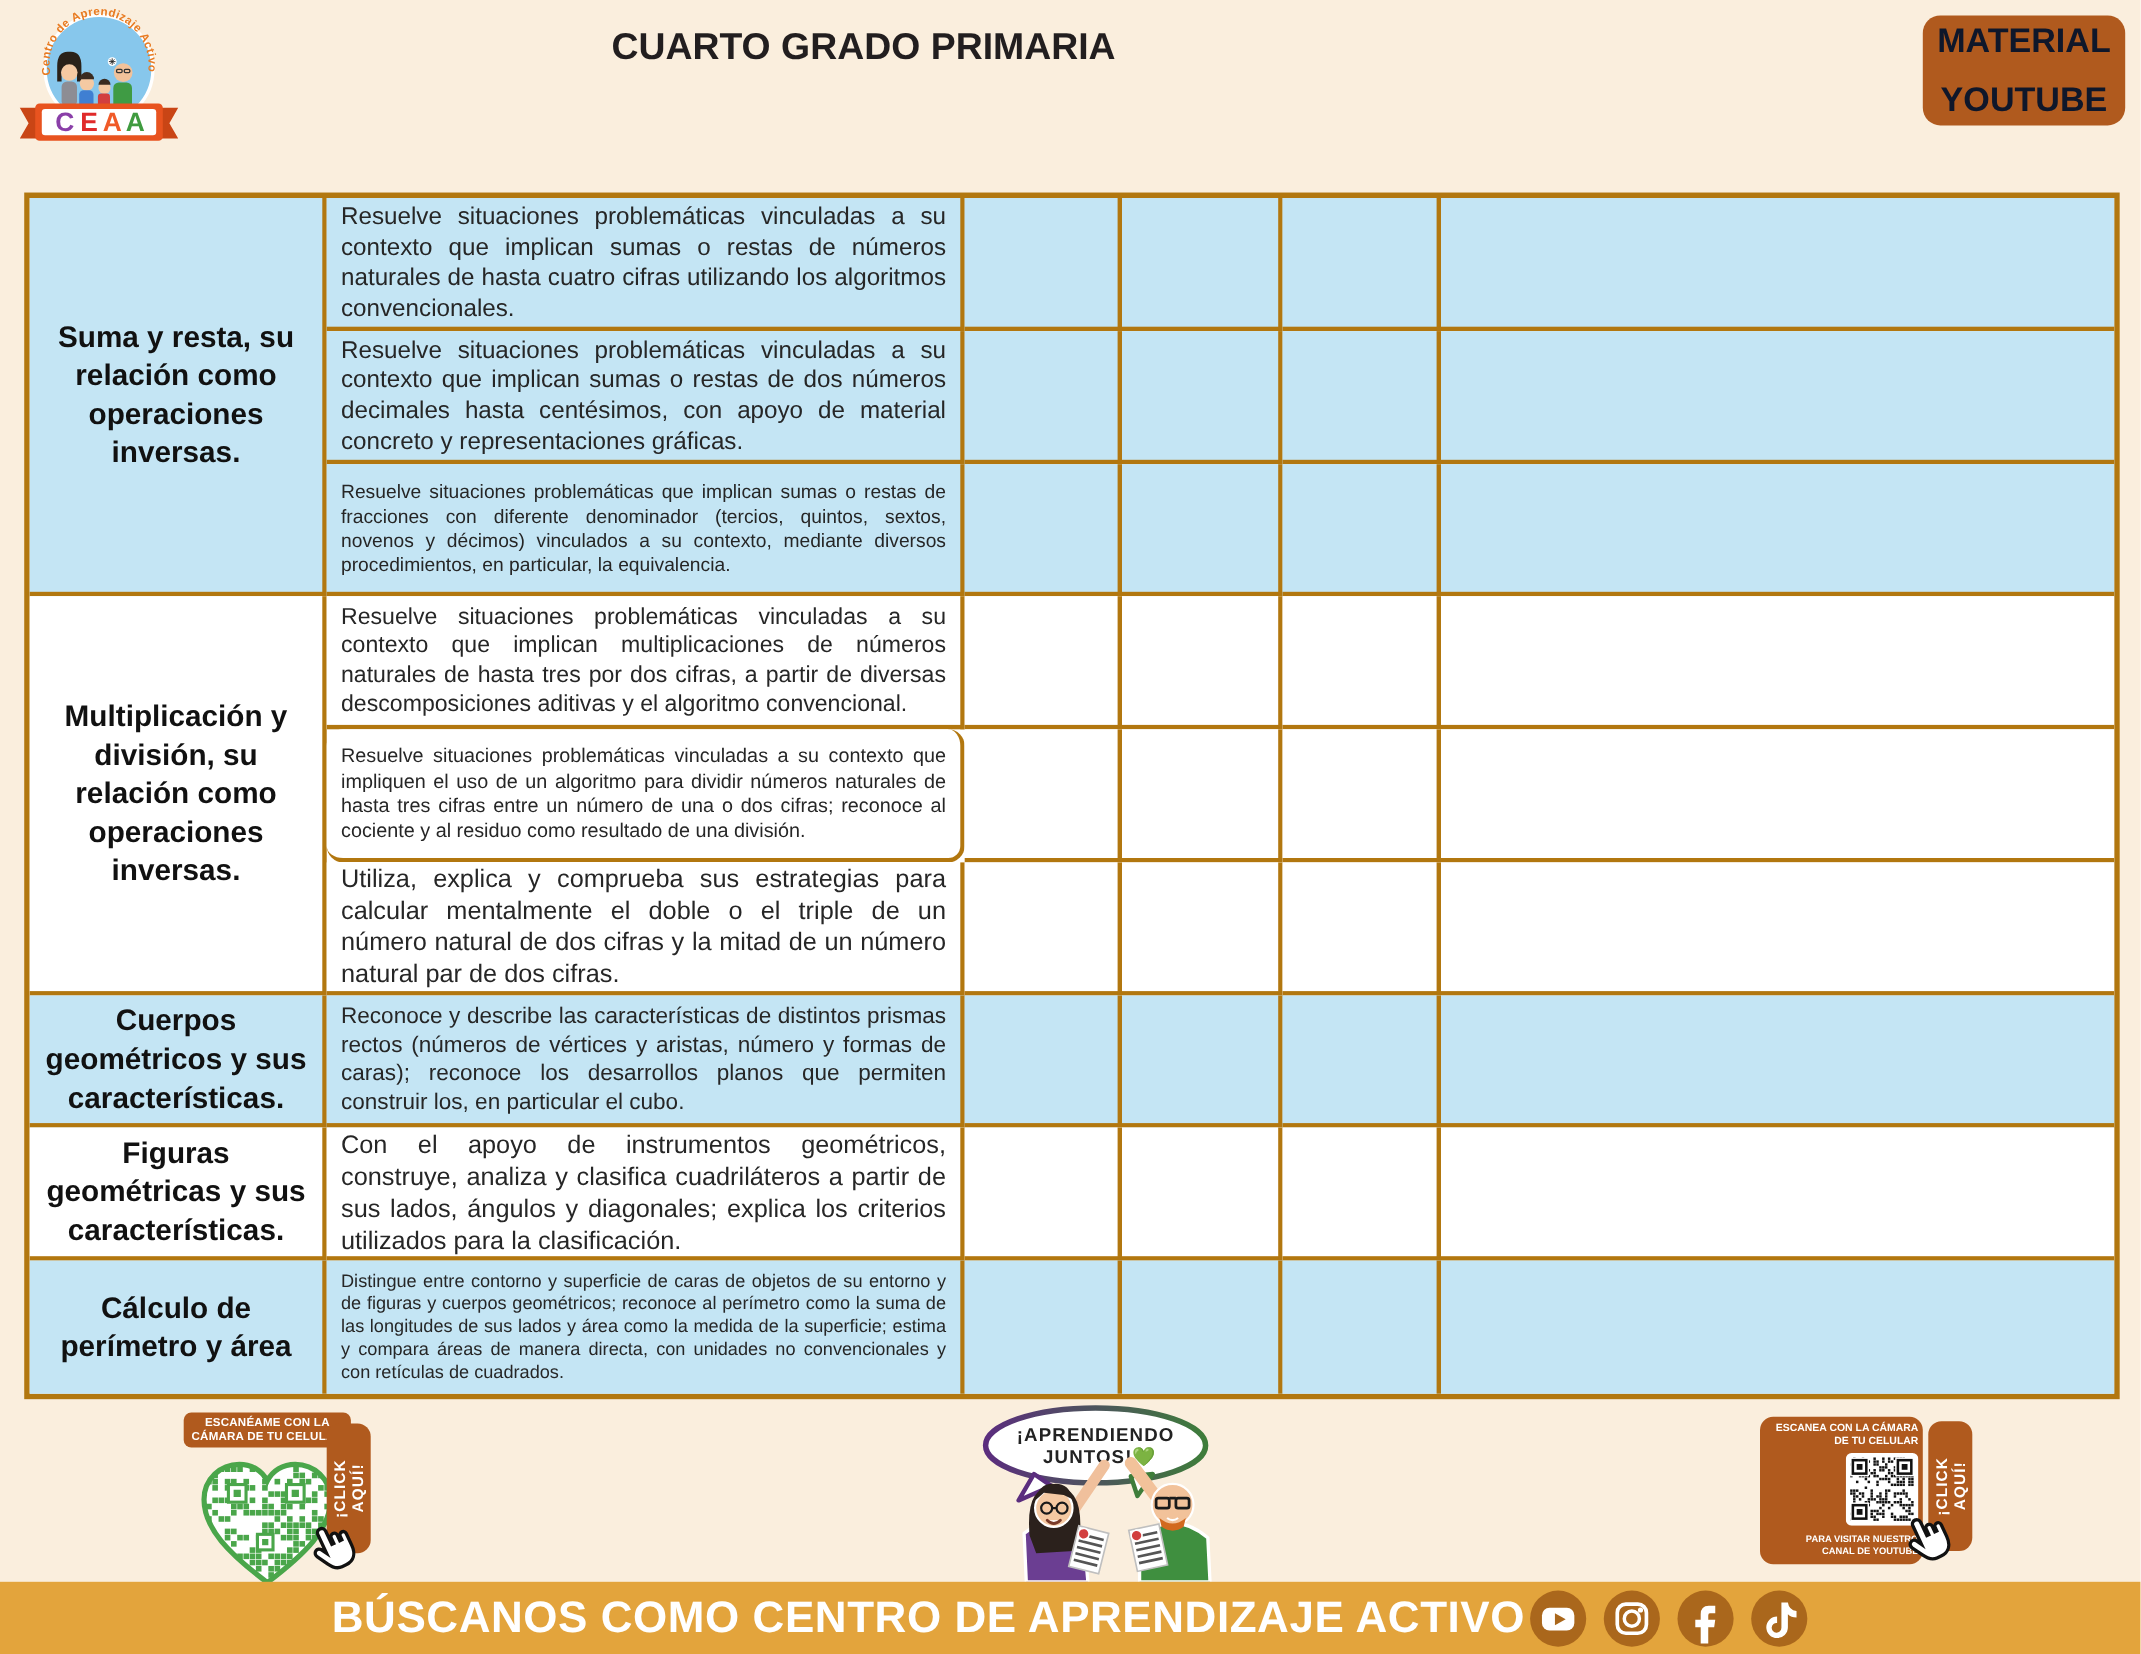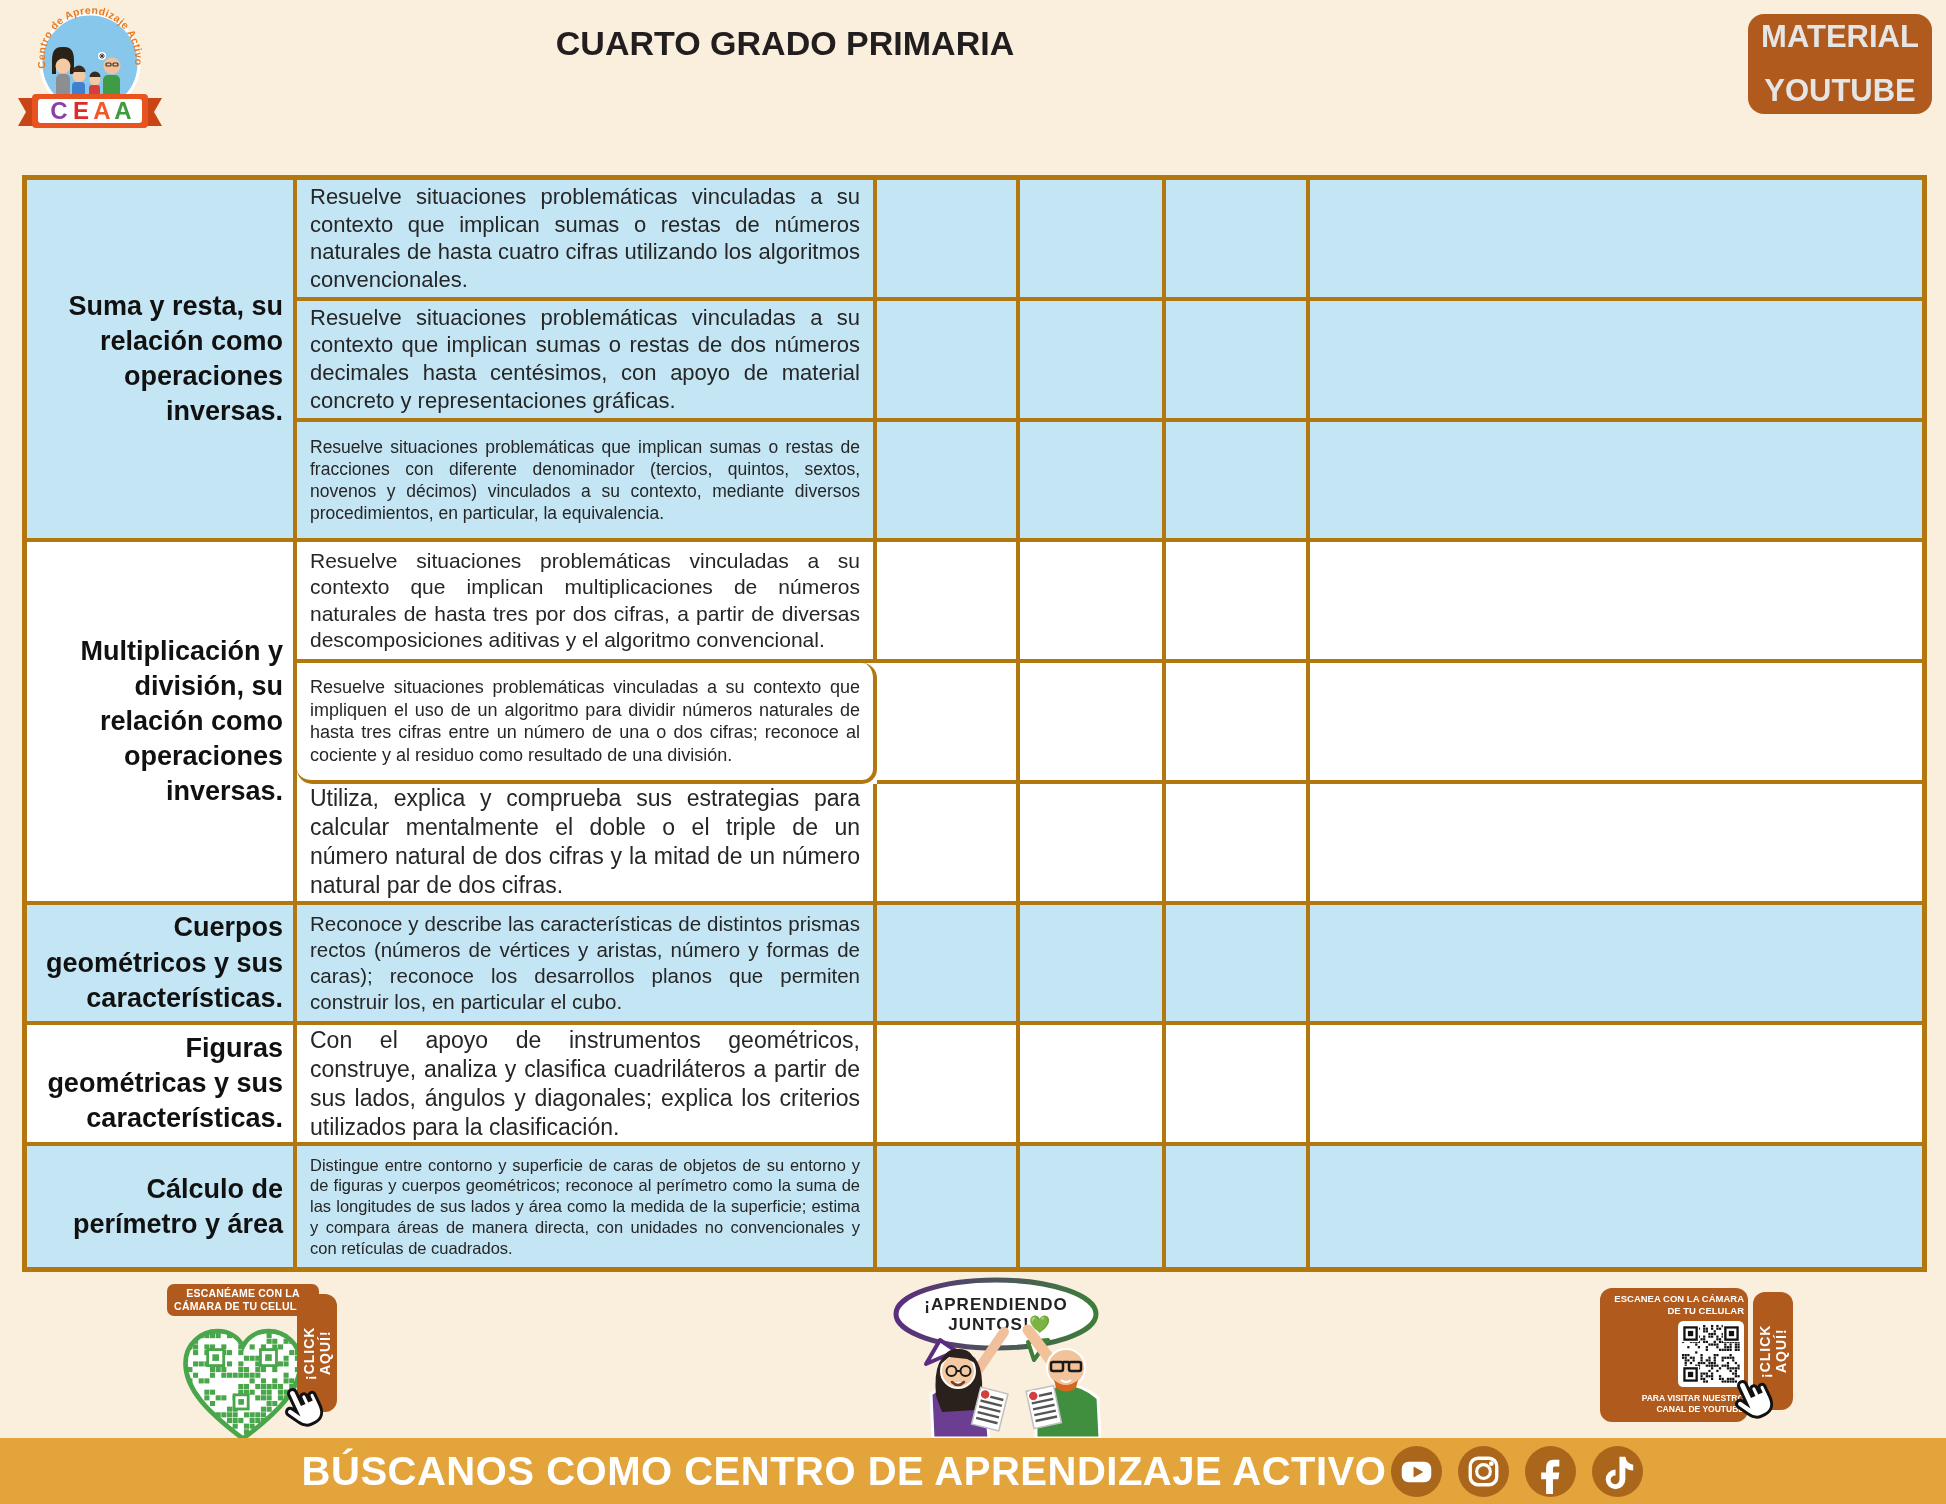--- a/index.html
+++ b/index.html
@@ -21,39 +21,39 @@
     overflow:hidden;
     color:var(--ink);
   }
   
   .logo{position:absolute;left:14px;top:8px;width:152px;height:126px;}
   .header-text{position:absolute;left:250px;top:22px;width:1070px;text-align:center;}
   .title-line{font-size:34px;font-weight:bold;color:var(--ink);letter-spacing:0px;line-height:1.25;}
   .subtitle{font-size:31px;font-weight:bold;color:var(--orange);margin-top:6px;letter-spacing:0px;}
   .material-badge{
     position:absolute;left:1748px;top:14px;width:184px;height:100px;
-    background:var(--rust);border-radius:16px;color:#e5e5e5;font-weight:bold;
+    background:var(--rust);border-radius:16px;color:#0f172a;font-weight:bold;
     font-size:31px;text-align:center;display:flex;flex-direction:column;justify-content:center;line-height:1.35;gap:12px;
   }
   
   .dose-table{
     position:absolute;left:22px;top:175px;width:1905px;height:1097px;
     display:grid;
     grid-template-columns:270px 580px 143px 146px 144px auto;
     grid-template-rows:repeat(9,1fr);
     border:5px solid var(--border);
     background:#fff;
   }
   .cell{border-right:4px solid var(--border);border-bottom:4px solid var(--border);background:#fff;min-width:0;min-height:0;}
   .cell.blue{background:var(--blue);}
   .cell.nr{border-right:none;}
   .cell.nb{border-bottom:none;}
   .span3{grid-row:span 3;}
   .topic{
-    display:flex;flex-direction:column;justify-content:center;text-align:right;
+    display:flex;flex-direction:column;justify-content:center;text-align:center;
     font-weight:bold;font-size:27px;line-height:1.3;padding:4px 10px;color:#111;
   }
   .content{
     display:flex;flex-direction:column;justify-content:center;
     text-align:justify;padding:6px 13px;color:#262626;line-height:1.26;
   }
   .f22{font-size:22px;} .f21{font-size:21px;} .f23{font-size:23px;}
   .f20{font-size:20.5px;} .f18{font-size:18px;border-radius:15px;} .f17{font-size:17.5px;} .f16{font-size:16.5px;}
   
   .mini-badge{

